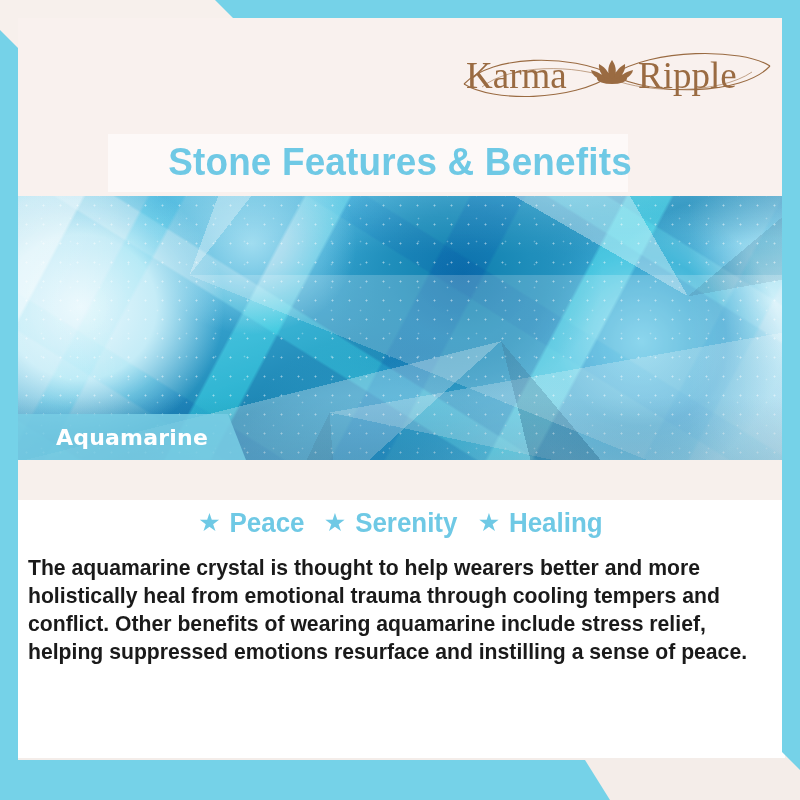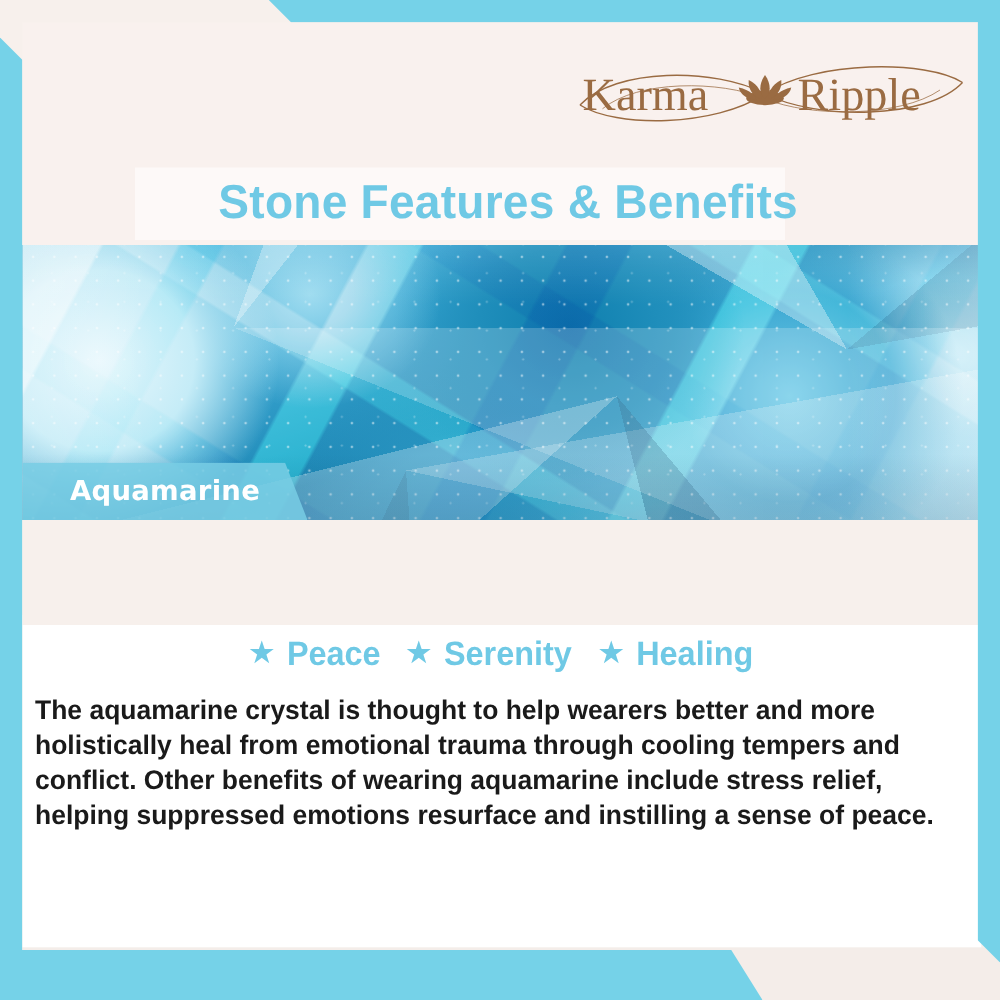--- a/index.html
+++ b/index.html
@@ -78,21 +78,20 @@
   }
   .logo-svg { display: block; }
 
   
   .title-band {
     position: absolute;
     left: 18px; top: 128px;
     width: 764px; height: 68px;
     background: #f9f1ee;
     z-index: 3;
-    padding-left: 13px;
   }
   .title-box {
     position: absolute;
     left: 90px; top: 6px;
     width: 520px; height: 58px;
     background: #fdf9f8;
   }
   .poster-title {
     position: absolute;
     left: 0; right: 0; top: 0;
@@ -104,24 +103,25 @@
     font-size: 38px;
     letter-spacing: 0.2px;
     color: #6fc9e5;
     transform: scaleX(0.97);
   }
 
   
   .photo {
     position: absolute;
     left: 18px; top: 196px;
-    width: 767px; height: 220px;
+    width: 767px; height: 264px;
     overflow: hidden;
     z-index: 2;
     background: #3fa9d4;
+    padding-left: 12px;
   }
   .photo-layer { position: absolute; inset: 0; }
 
   .lay-base {
     background:
       radial-gradient(ellipse 200px 190px at 8% 42%, #eaf8fd 0%, #c5ecf7 38%, rgba(160,220,240,0) 72%),
       radial-gradient(ellipse 150px 130px at 30% 18%, #9fdcf0 0%, rgba(120,200,230,0) 70%),
       radial-gradient(ellipse 180px 160px at 57% 30%, #0f7fae 0%, #1f8ebb 40%, rgba(40,140,180,0) 78%),
       radial-gradient(ellipse 170px 170px at 80% 55%, #6fcbe8 0%, #38a5d0 50%, rgba(50,150,190,0) 82%),
       radial-gradient(ellipse 220px 140px at 97% 40%, #bfe9f6 0%, #7ccde9 45%, rgba(110,200,230,0) 80%),

